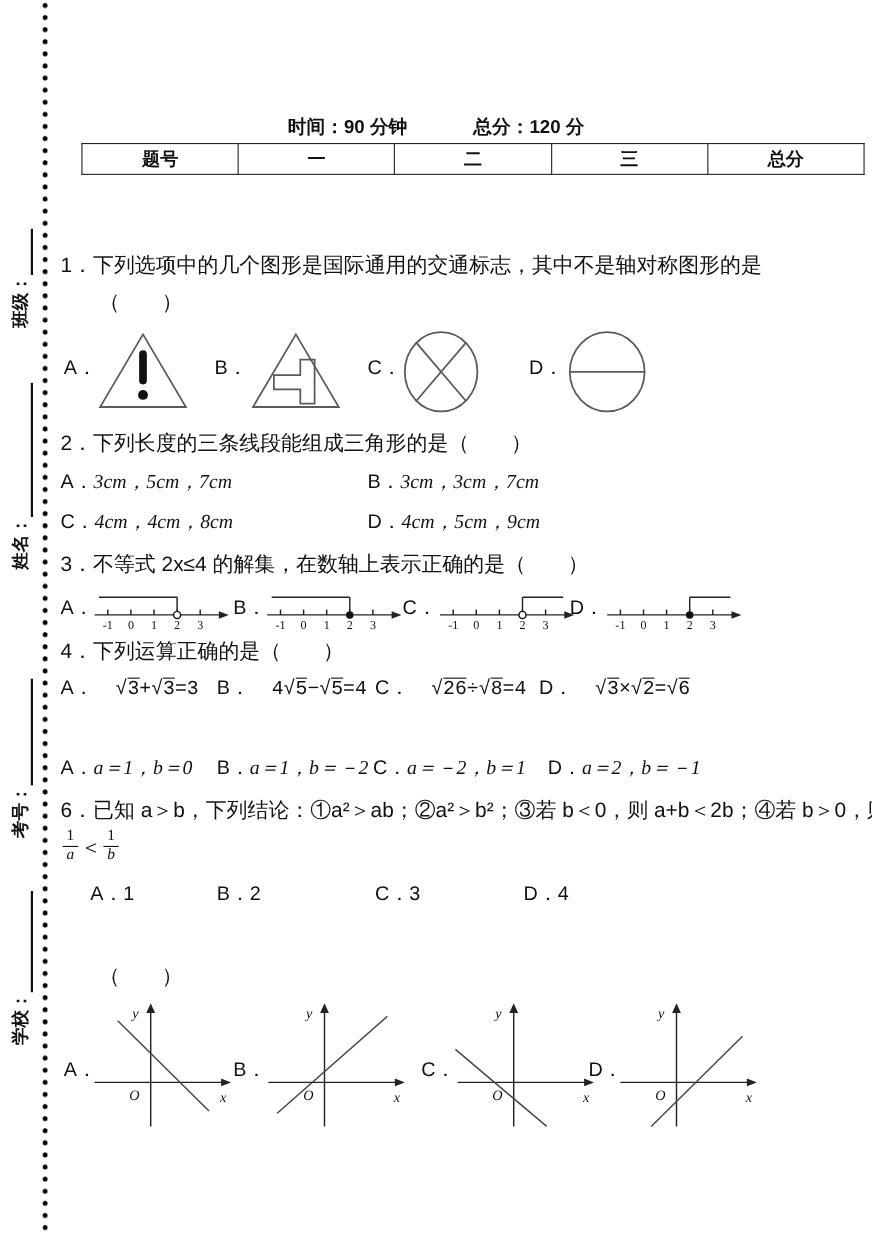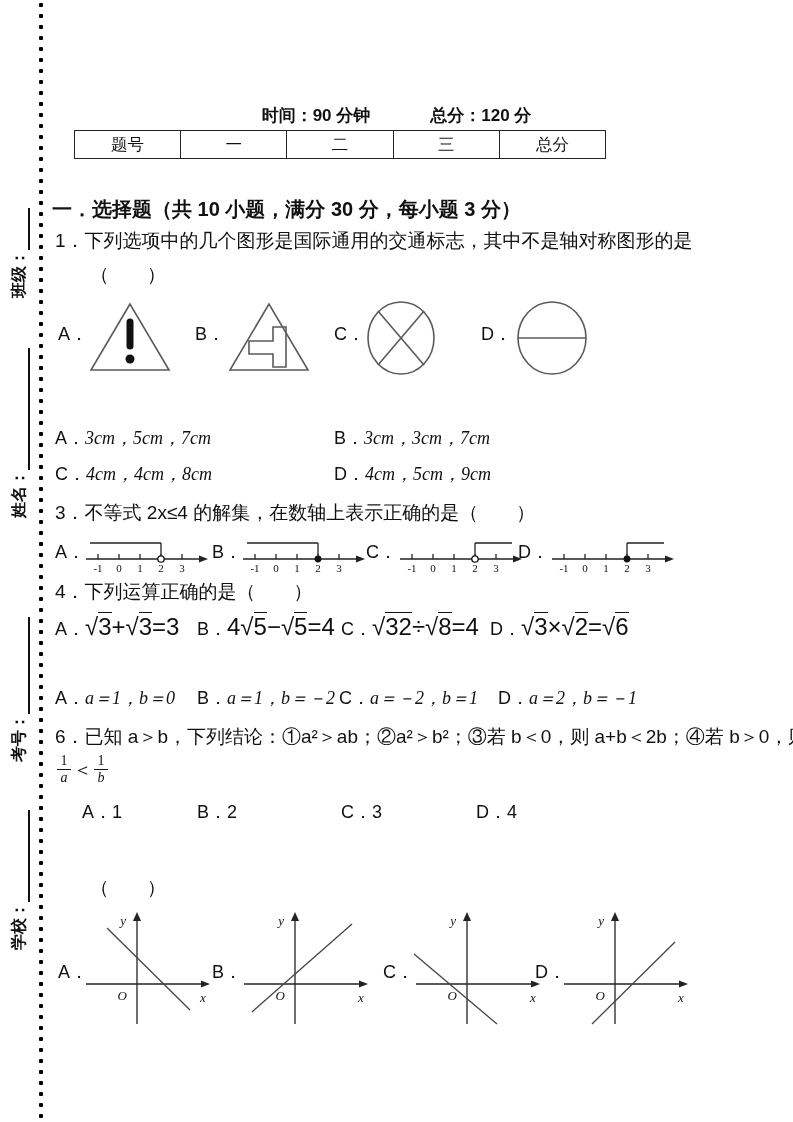--- a/index.html
+++ b/index.html
@@ -11,28 +11,28 @@
            background-image:radial-gradient(circle at 3px 5px,#000 2px,transparent 2.5px);
            background-size:6px 11px;background-repeat:repeat-y;}
   
   .mfield{position:absolute;left:8px;height:22px;transform-origin:0 0;transform:rotate(-90deg);
           display:flex;align-items:flex-end;white-space:nowrap;font-size:16px;font-weight:600;}
   .mblank{display:inline-block;border-bottom:2px solid #111;height:14px;}
   .title{position:absolute;left:40px;top:52px;width:753px;margin:0;text-align:center;
          font-size:31px;font-weight:bold;letter-spacing:1px;}
   .subtitle{position:absolute;left:0;top:104px;width:793px;text-align:center;font-size:17px;font-weight:600;}
   .subtitle .gap{display:inline-block;width:60px;}
-  table.score{position:absolute;left:74px;top:130px;width:532px;border-collapse:collapse;
-              table-layout:fixed;font-size:16.5px;font-weight:400;}
+  table.score{position:absolute;left:74px;top:130px;width:712px;border-collapse:collapse;
+              table-layout:fixed;font-size:16.5px;font-weight:700;}
   table.score td{border:1.6px solid #222;height:27px;text-align:center;padding:0;}
   .sec{position:absolute;left:52px;top:196px;font-size:20px;font-weight:bold;white-space:nowrap;}
   .qtext{position:absolute;left:55px;font-size:19px;white-space:nowrap;}
   .olabel{font-size:18px;}
   .mval{font-family:"Liberation Serif",serif;font-style:italic;font-size:18px;}
-  .mval2{font-family:Liberation Sans, sans-serif;font-size:24px;}
+  .mval2{font-family:Liberation Mono, monospace;font-size:18px;margin-left:20px;}
   .optrow{position:absolute;white-space:nowrap;font-size:18px;}
   .rad{border-top:1.3px solid #111;}
   svg .nl{stroke:#222;stroke-width:1.3;fill:none;}
   svg .sign{stroke:#5a5a5a;stroke-width:1.6;fill:none;}
   svg .fillb{fill:#222;stroke:none;}
   svg .tick{font-family:"Liberation Serif",serif;font-size:11px;text-anchor:middle;fill:#111;}
   svg .axlbl{font-family:"Liberation Serif",serif;font-style:italic;font-size:13px;fill:#111;}
   .frow{position:absolute;left:55px;display:flex;align-items:center;white-space:nowrap;font-size:19px;}
   .frac{display:inline-flex;flex-direction:column;align-items:center;line-height:1;margin:0 2px;}
   .frac .fnum,.frac .fden{font-family:"Liberation Serif",serif;font-size:14px;padding:1px 2px;}
@@ -73,21 +73,20 @@
         <tr>
       <td>题号</td>
       <td>一</td>
       <td>二</td>
       <td>三</td>
       <td>总分</td>
     </tr>
   </tbody>
     </table>
 
-  <div class="sec">一．选择题（共 10 小题，满分 30 分，每小题 3 分）</div>
 
   <div class="qtext" style="top:228px">1．下列选项中的几个图形是国际通用的交通标志，其中不是轴对称图形的是</div>
   <div class="qtext" style="top:262px;left:90px">（　　）</div>
 
   <div class="optrow" style="left:58px;top:322px">A．</div>
   <div class="abs" style="left:88px;top:301px">
     <svg width="84" height="73" viewBox="0 0 84 73">
       <polygon points="42,3 3,69 81,69" class="sign"></polygon>
       <line x1="42" y1="21" x2="42" y2="45" stroke="#111" stroke-width="7" stroke-linecap="round"></line>
       <circle cx="42" cy="58" r="4.5" fill="#111"></circle>
@@ -112,20 +111,21 @@
   </div>
 
   <div class="optrow" style="left:481px;top:322px">D．</div>
   <div class="abs" style="left:516px;top:300px">
     <svg width="72" height="76" viewBox="0 0 72 76">
       <ellipse cx="36" cy="38" rx="34" ry="36" class="sign"></ellipse>
       <line x1="2" y1="38" x2="70" y2="38" class="sign" stroke-width="1.4"></line>
     </svg>
   </div>
 
+  <div class="qtext" style="top:390px">2．下列长度的三条线段能组成三角形的是（　　）</div>
   <div class="optrow" style="left:55px;top:426px">
     <span class="olabel">A．</span><span class="mval">3cm，5cm，7cm</span>
   </div>
   <div class="optrow" style="left:334px;top:426px">
     <span class="olabel">B．</span><span class="mval">3cm，3cm，7cm</span>
   </div>
   <div class="optrow" style="left:55px;top:462px">
     <span class="olabel">C．</span><span class="mval">4cm，4cm，8cm</span>
   </div>
   <div class="optrow" style="left:334px;top:462px">
@@ -219,21 +219,21 @@
   </div>
 
   <div class="qtext" style="top:579px">4．下列运算正确的是（　　）</div>
   <div class="optrow" style="left:55px;top:613px">
     <span class="olabel">A．</span><span class="mval2">√<span class="rad">3</span>+√<span class="rad">3</span>=3</span>
   </div>
   <div class="optrow" style="left:197px;top:613px">
     <span class="olabel">B．</span><span class="mval2">4√<span class="rad">5</span>−√<span class="rad">5</span>=4</span>
   </div>
   <div class="optrow" style="left:341px;top:613px">
-    <span class="olabel">C．</span><span class="mval2">√<span class="rad">32</span>÷√<span class="rad">8</span>=4</span>
+    <span class="olabel">C．</span><span class="mval2">√<span class="rad">26</span>÷√<span class="rad">8</span>=4</span>
   </div>
   <div class="optrow" style="left:490px;top:613px">
     <span class="olabel">D．</span><span class="mval2">√<span class="rad">3</span>×√<span class="rad">2</span>=√<span class="rad">6</span></span>
   </div>
 
   <div class="optrow" style="left:55px;top:686px">
     <span class="olabel">A．</span><span class="mval">a＝1，b＝0</span>
   </div>
   <div class="optrow" style="left:197px;top:686px">
     <span class="olabel">B．</span><span class="mval">a＝1，b＝－2</span>

